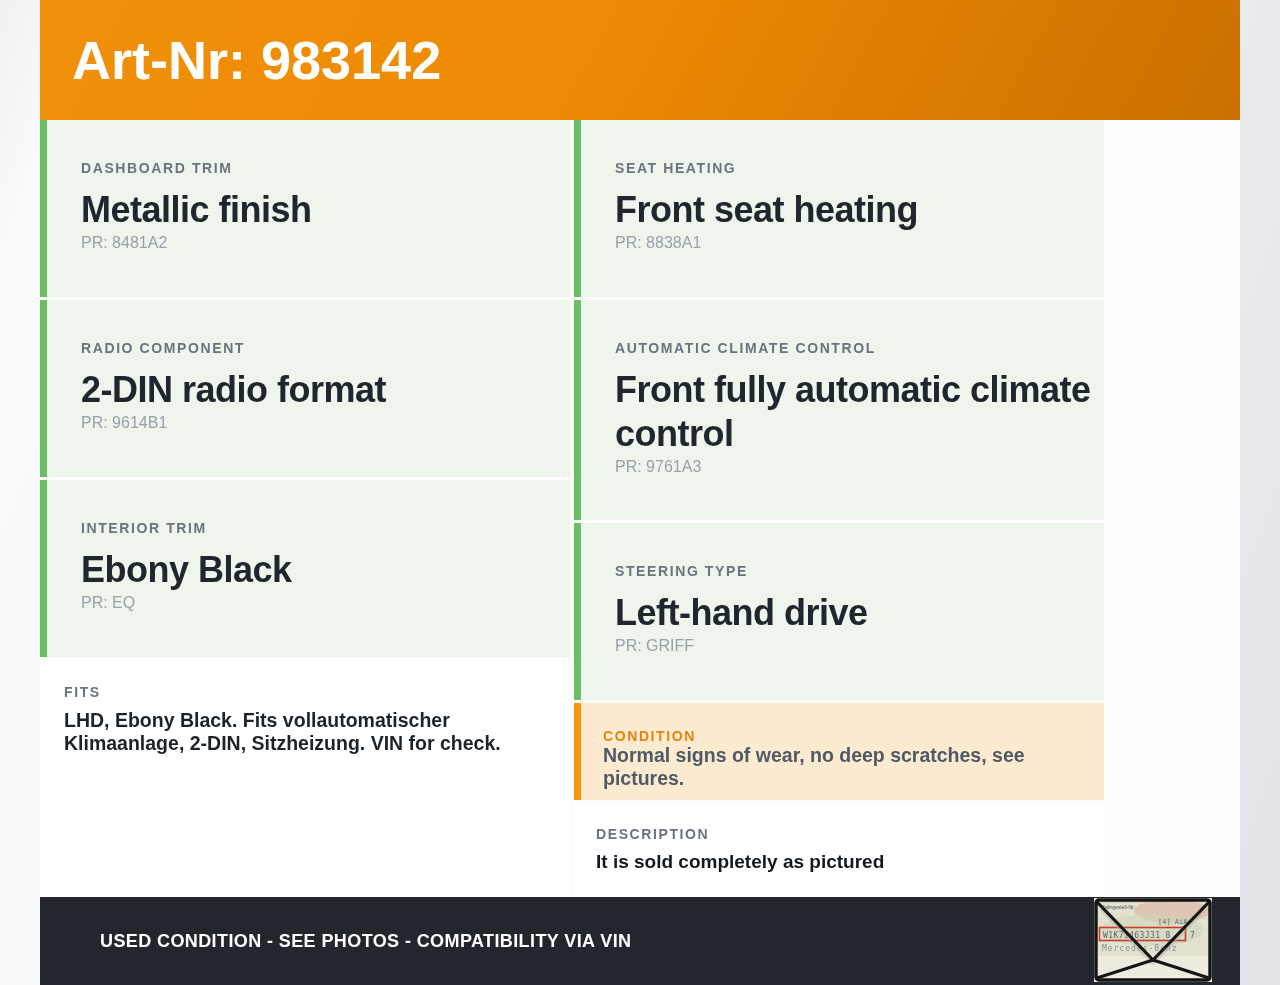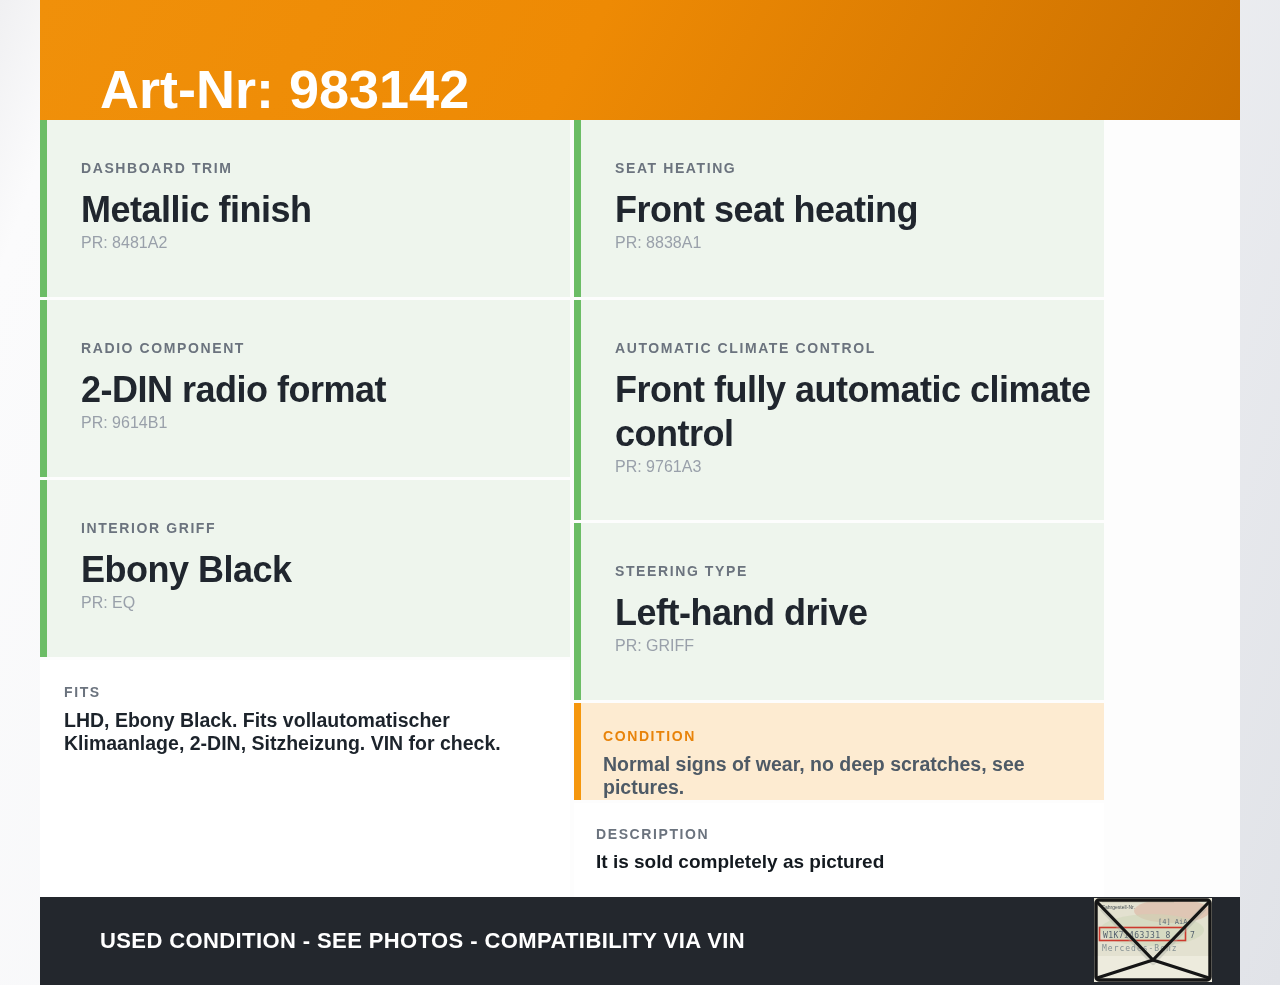--- a/index.html
+++ b/index.html
@@ -4,44 +4,44 @@
 <style>
   html,body{margin:0;padding:0}
   body{
     width:1280px;height:985px;overflow:hidden;position:relative;
     background:linear-gradient(110deg,#f0f0f2 0%,#fbfbfc 6%,#f4f5f7 50%,#e1e3e8 100%);
     font-family:"Liberation Sans",sans-serif;
   }
   .sheet{position:absolute;left:40px;top:0;width:1200px;height:985px;display:flex;flex-direction:column}
   
   .hdr{flex:0 0 120px;background:linear-gradient(118deg,#f0900a 0%,#ee8a04 45%,#cb7000 100%);
-       display:flex;align-items:flex-end;padding-left:60px;box-sizing:border-box}
+       display:flex;align-items:center;padding-left:32px;box-sizing:border-box}
   .hdr h1{margin:0;color:#ffffff;font-size:54px;font-weight:700;letter-spacing:0}
   
   .cols{flex:1 1 auto;display:flex;gap:4px;background:#fdfdfd;overflow:hidden}
   .col{width:530px;display:flex;flex-direction:column;gap:3px}
   
   .card{background:#eef5ed;border-left:7px solid #6cbd66;padding:40px 12px 0 34px;box-sizing:border-box;flex:0 0 auto}
   .lbl{font-size:14px;font-weight:700;color:#6b737e;letter-spacing:1.6px}
   .card .val{margin-top:12px;font-size:36px;line-height:44px;font-weight:700;color:#20262e;letter-spacing:-0.5px}
   .card .pr{margin-top:2px;font-size:16px;color:#99a0aa}
   .h177{height:177px}.h220{height:220px}
   
   .fits{flex:1 1 auto;background:#ffffff;padding:24px 12px 0 24px;box-sizing:border-box}
   .fits .txt{margin-top:9px;font-size:19.5px;line-height:23px;font-weight:700;color:#1c232b;max-width:566px}
   
   .cond{height:97px;background:#fdebd1;border-left:7px solid #f5960c;padding:25px 12px 0 22px;box-sizing:border-box;flex:0 0 auto}
   .cond .lbl{color:#e8830a}
-  .cond .txt{margin-top:9px;font-size:19.5px;font-weight:700;color:#4e5a66}
+  .cond .txt{font-size:19.5px;font-weight:700;color:#4e5a66}
   
   .desc{flex:1 1 auto;background:#ffffff;padding:23px 3px 0 22px;box-sizing:border-box}
   .desc .txt{margin-top:9px;font-size:19px;font-weight:700;color:#13191f}
   
   .ftr{flex:0 0 88px;background:#23272d;display:flex;align-items:center;padding-left:60px;box-sizing:border-box;position:relative}
-  .ftr .txt{color:#ffffff;font-size:22px;font-weight:700;letter-spacing:0.4px;white-space:nowrap}
+  .ftr .txt{color:#ffffff;font-size:18px;font-weight:700;letter-spacing:0.4px;white-space:nowrap}
   .docimg{position:absolute;right:28px;top:1px;width:118px;height:84px}
   .docimg text{font-family:"DejaVu Sans Mono","Liberation Mono",monospace}
   .docimg .tiny{font-family:"Liberation Sans",sans-serif}
 </style>
 </head>
 <body>
 
 <div class="sheet">
 
   <div class="hdr">
@@ -55,21 +55,21 @@
         <div class="lbl">DASHBOARD TRIM</div>
         <div class="val">Metallic finish</div>
         <div class="pr">PR: 8481A2</div>
       </div>
       <div class="card h177">
         <div class="lbl">RADIO COMPONENT</div>
         <div class="val">2-DIN radio format</div>
         <div class="pr">PR: 9614B1</div>
       </div>
       <div class="card h177">
-        <div class="lbl">INTERIOR GRIFF</div>
+        <div class="lbl">INTERIOR TRIM</div>
         <div class="val">Ebony Black</div>
         <div class="pr">PR: EQ</div>
       </div>
       <div class="fits">
         <div class="lbl">FITS</div>
         <div class="txt">LHD, Ebony Black. Fits vollautomatischer Klimaanlage, 2-DIN, Sitzheizung. VIN for check.</div>
       </div>
     </div>
 
     <div class="col">

